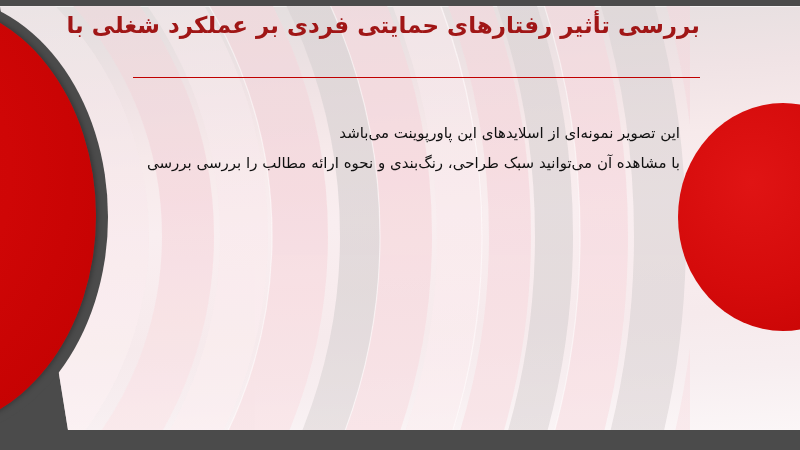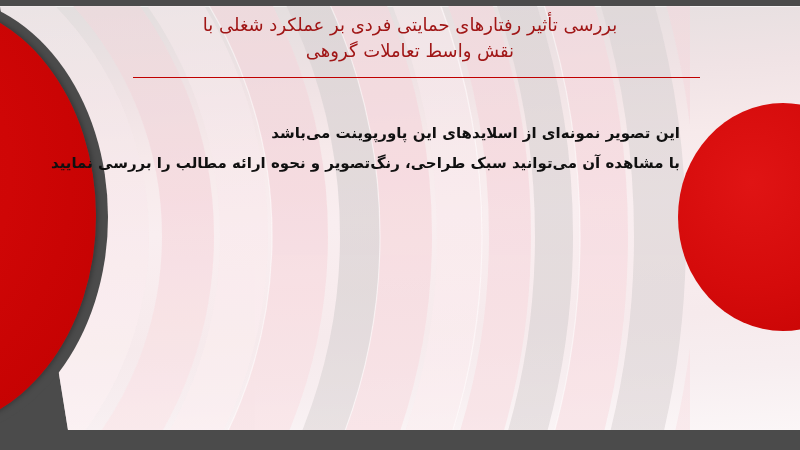--- a/index.html
+++ b/index.html
@@ -113,22 +113,22 @@
 
   .title-block {
     position: absolute;
     top: 12px;
     right: 100px;
     left: 120px;
     text-align: center;
   }
   .title-line {
     color: #a01616;
-    font-size: 18px;
-    font-weight: 400;
+    font-size: 23px;
+    font-weight: 700;
     line-height: 26px;
     letter-spacing: 0px;
     direction: rtl;
     white-space: nowrap;
   }
   .title-rule {
     position: absolute;
     left: 133px;
     top: 77px;
     width: 567px;
@@ -142,21 +142,21 @@
     top: 118px;
     right: 120px;
     left: 110px;
     text-align: right;
     direction: rtl;
   }
   .body-line {
     color: #101010;
     font-size: 15px;
     line-height: 30px;
-    font-weight: 700;
+    font-weight: 400;
     white-space: nowrap;
   }
 </style>
 </head>
 <body>
 
 <div class="slide">
 
   <div class="frame-outer"></div>
 
@@ -214,24 +214,23 @@
 
   <div class="panel-shadowline"></div>
 
   <div class="red-left-rim"></div>
   <div class="red-left"></div>
 
   <div class="content">
 
     <div class="title-block">
       <div class="title-line">بررسی تأثیر رفتارهای حمایتی فردی بر عملکرد شغلی با</div>
-      <div class="title-line">نقش واسط تعاملات گروهی</div>
     </div>
 
     <div class="title-rule"></div>
 
     <div class="body-block">
       <div class="body-line">این تصویر نمونه‌ای از اسلایدهای این پاورپوینت می‌باشد</div>
-      <div class="body-line">با مشاهده آن می‌توانید سبک طراحی، رنگ‌تصویر و نحوه ارائه مطالب را بررسی نمایید</div>
+      <div class="body-line">با مشاهده آن می‌توانید سبک طراحی، رنگ‌بندی و نحوه ارائه مطالب را بررسی بررسی</div>
     </div>
 
   </div>
 </div>
 
 </body></html>

